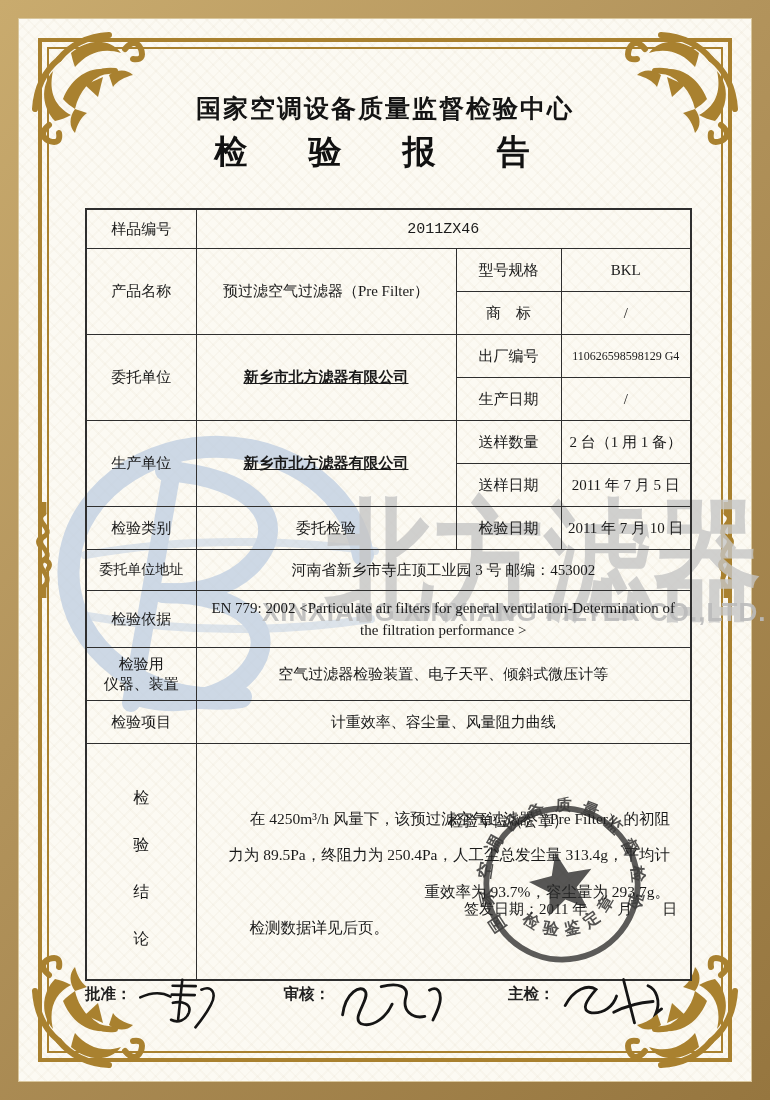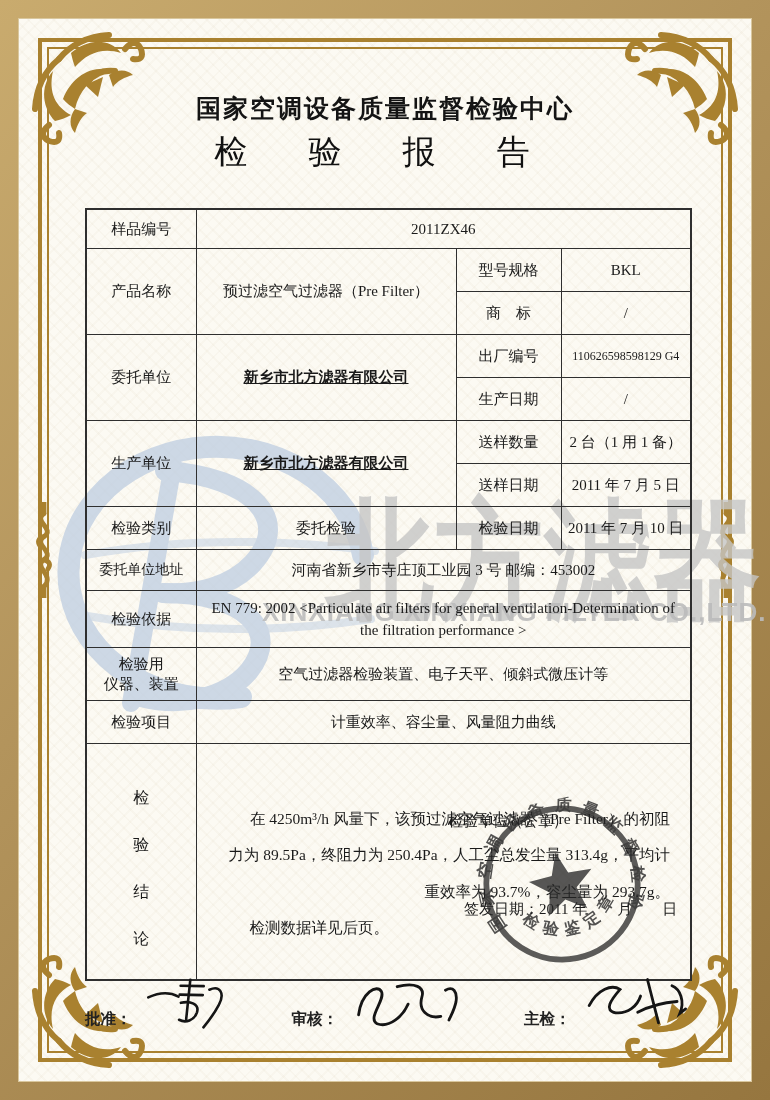--- a/index.html
+++ b/index.html
@@ -26,48 +26,48 @@
   .wm-blue{position:absolute;left:45px;top:435px;z-index:2;opacity:.8;}
   .wm-cn{position:absolute;left:326px;top:474px;z-index:2;font-family:"Liberation Sans",sans-serif;
          font-weight:900;font-size:108px;letter-spacing:1px;color:#c6c6c6;opacity:.8;
          transform:scaleY(1.2);transform-origin:top left;white-space:nowrap;}
   .wm-en{position:absolute;left:262px;top:597px;z-index:2;font-family:"Liberation Sans",sans-serif;
          font-weight:600;font-size:26px;letter-spacing:1px;color:#bcbcbc;opacity:.9;white-space:nowrap;}
   
   .org-title{position:absolute;left:0;top:92px;width:100%;text-align:center;z-index:3;
              font-family:"Liberation Sans",sans-serif;font-weight:700;font-size:25px;letter-spacing:2px;color:#141414;}
   .main-title{position:absolute;left:0;top:130px;width:100%;text-align:center;z-index:3;
-              font-family:"Liberation Sans",sans-serif;font-weight:400;font-size:33px;
+              font-family:"Liberation Sans",sans-serif;font-weight:700;font-size:33px;
               letter-spacing:26px;box-sizing:border-box;color:#111;}
   .report-line{position:absolute;left:85px;top:182px;width:605px;z-index:3;display:flex;
                justify-content:space-between;font-size:15.5px;font-weight:600;color:#1a1a1a;}
   
   table.doc{position:absolute;left:85px;top:208px;width:605px;z-index:3;border-collapse:collapse;
             table-layout:fixed;border:2px solid #2f2f2f;background:transparent;}
   table.doc td{border:1px solid #2f2f2f;font-size:15px;color:#1a1a1a;text-align:center;
                vertical-align:middle;padding:0 4px;overflow:hidden;}
-  .r38 td{height:38px;} .r42 td{height:42px;} .r40 td{height:40px;}
+  .r38 td{height:38px;font-family:Liberation Mono, monospace;} .r42 td{height:42px;} .r40 td{height:40px;}
   .r56 td{height:56px;} .r52 td{height:52px;} .r235 td{height:235px;}
   td.lab{font-size:15px;}
   td.left{text-align:left;padding-left:14px;}
   td.bold{font-weight:700;text-decoration:underline;}
   td.en{font-size:14px;line-height:1.5;padding:0 8px;}
   .two-line div{line-height:1.35;}
   td.concl{vertical-align:top;position:relative;}
   .vlabel{display:flex;flex-direction:column;align-items:center;gap:26px;padding-top:14px;font-size:16px;}
   .cp{margin:0;padding:0 16px 0 18px;text-indent:2em;line-height:2.35;font-size:15.5px;text-align:left;}
   .cp1{padding-top:24px;text-align:right;}
   .unit-line{position:absolute;left:448px;top:812px;z-index:3;font-size:15px;color:#1a1a1a;}
   .issue-line{position:absolute;left:440px;top:900px;z-index:3;font-size:15px;color:#1a1a1a;margin-left:24px;}
   
   .stamp{position:absolute;left:478px;top:800px;width:168px;height:168px;z-index:4;opacity:.88;
          transform:rotate(-12deg);}
   
   .footer{position:absolute;left:85px;top:976px;width:620px;z-index:3;display:flex;gap:54px;}
-  .sig-group{display:flex;align-items:flex-end;gap:14px;}
+  .sig-group{display:flex;align-items:flex-start;gap:6px;}
   .sig-label{font-size:15.5px;font-weight:600;white-space:nowrap;padding-top:8px;}
   .sig-svg{margin-top:-2px;}
 </style>
 </head>
 <body>
 
 <div id="root">
 
   <div class="frame"></div>
   <div class="paper"></div>

